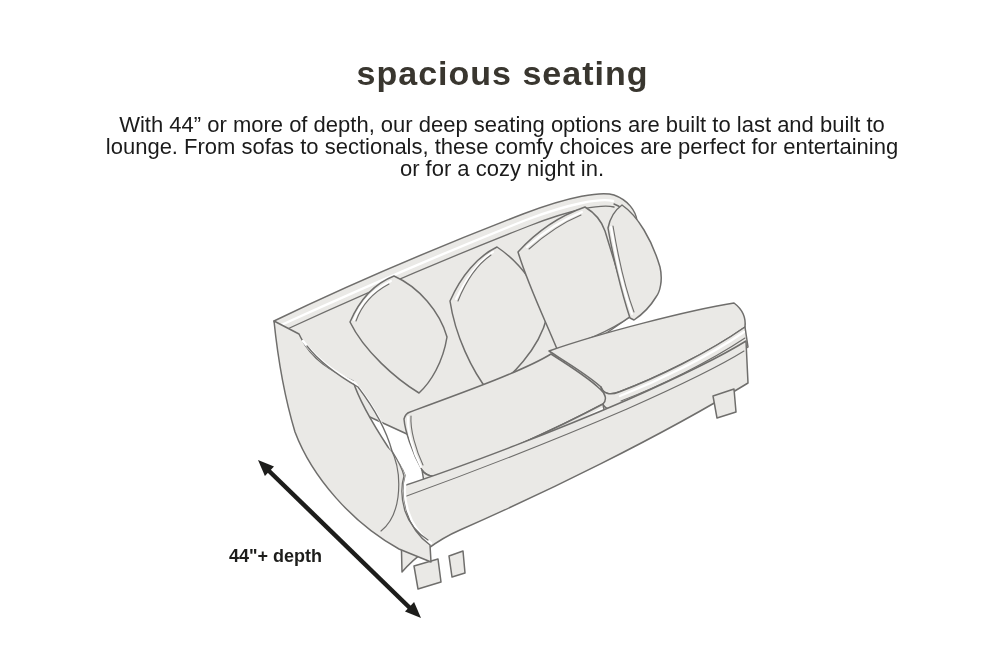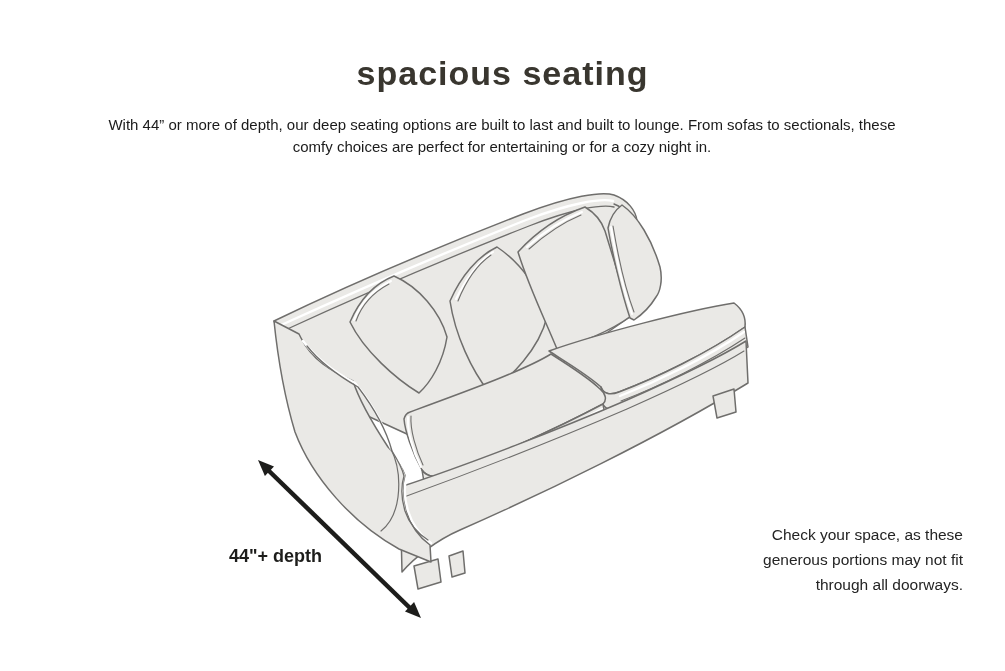--- a/index.html
+++ b/index.html
@@ -7,21 +7,21 @@
     width:1005px;height:671px;position:relative;background:#ffffff;
     font-family:"Liberation Sans","DejaVu Sans",sans-serif;
     color:#1c1c1c;overflow:hidden;
   }
   .page-title{
     position:absolute;left:0;top:54px;width:1005px;text-align:center;
     font-size:34px;font-weight:bold;letter-spacing:1px;color:#39362f;
   }
   .intro-text{
     position:absolute;left:102px;top:114px;width:800px;text-align:center;
-    font-size:15px;line-height:22px;color:#1b1b1b;
+    font-size:22px;line-height:22px;color:#1b1b1b;
   }
   .illustration-svg{
     position:absolute;left:0;top:0;width:1005px;height:671px;
   }
   .dimension-label{
     position:absolute;left:229px;top:546px;
     font-size:18px;font-weight:bold;color:#1d1d1b;white-space:nowrap;
   }
   .measure-up{
     position:absolute;right:42px;top:514px;width:230px;
@@ -106,14 +106,13 @@
   </g>
 </svg>
 
 <div class="page-title">spacious seating</div>
 
 <div class="intro-text">With 44” or more of depth, our deep seating options are built to last and built to lounge. From sofas to sectionals, these comfy choices are perfect for entertaining or for a cozy night in.</div>
 
 <div class="dimension-label">44"+ depth</div>
 
 <div class="measure-up">
-  <div class="measure-up-note">Check your space, as these generous portions may not fit through all doorways.</div>
 </div>
 
 </body></html>

